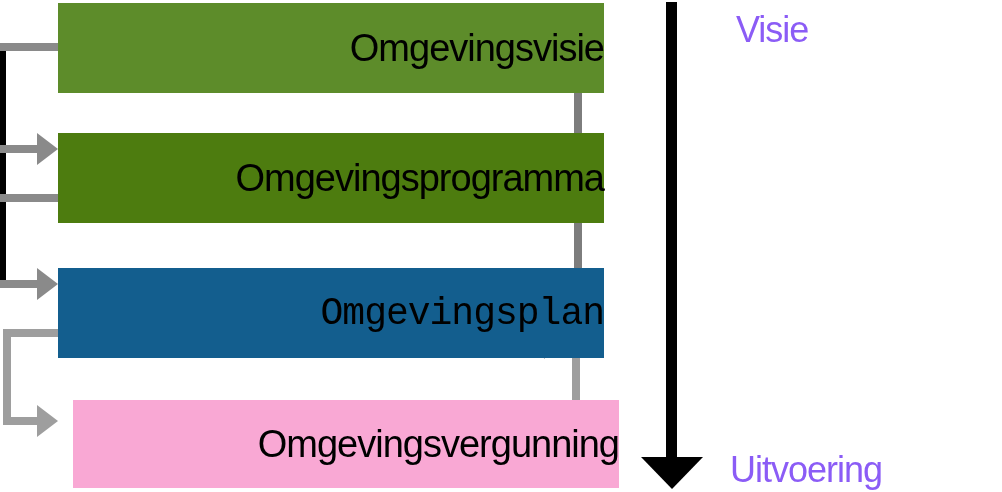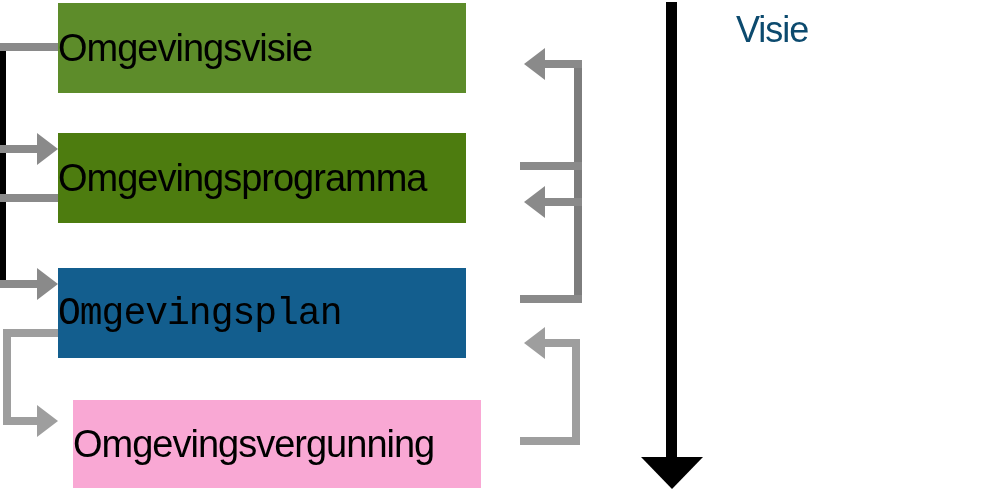--- a/index.html
+++ b/index.html
@@ -6,22 +6,22 @@
   #stage{
     position:relative;
     width:1002px;height:492px;
     background:#ffffff;
     overflow:hidden;
     font-family:"Liberation Sans", sans-serif;
   }
   
   .pbox{
     position:absolute;
-    left:58px;width:408px;height:90px;
-    display:flex;align-items:center;justify-content:flex-start;
+    left:58px;width:546px;height:90px;
+    display:flex;align-items:center;justify-content:flex-end;
     color:#000;
     font-size:38px;
     letter-spacing:-1px;
     white-space:nowrap;
   }
   #box-visie{top:3px;}
   #box-programma{top:133px;}
   #box-plan{top:268px;}
   #box-vergunning{top:400px;height:88px;}
 
@@ -52,21 +52,21 @@
   #main-arrow-head{
     position:absolute;left:641px;top:457px;width:0;height:0;
     border-left:31px solid transparent;
     border-right:31px solid transparent;
     border-top:32px solid #000;
   }
 
   
   .axis-label{
     position:absolute;
-    color:#0c4a6e;
+    color:#8b5cf6;
     font-size:36px;
     letter-spacing:-1px;
     white-space:nowrap;
   }
   #label-visie{left:736px;top:9px;}
   #label-uitvoering{left:730px;top:449px;}
 </style>
 </head>
 <body>
 
@@ -112,14 +112,15 @@
 
   <div id="box-vergunning" class="pbox" style="background-color: #f9a8d4; margin-left: 15px;">
     <span>Omgevingsvergunning</span>
   </div>
 
   <div id="main-arrow-shaft"></div>
   <div id="main-arrow-head"></div>
 
   <div id="label-visie" class="axis-label">Visie</div>
 
+  <div id="label-uitvoering" class="axis-label">Uitvoering</div>
 
 </div>
 
 </body></html>

